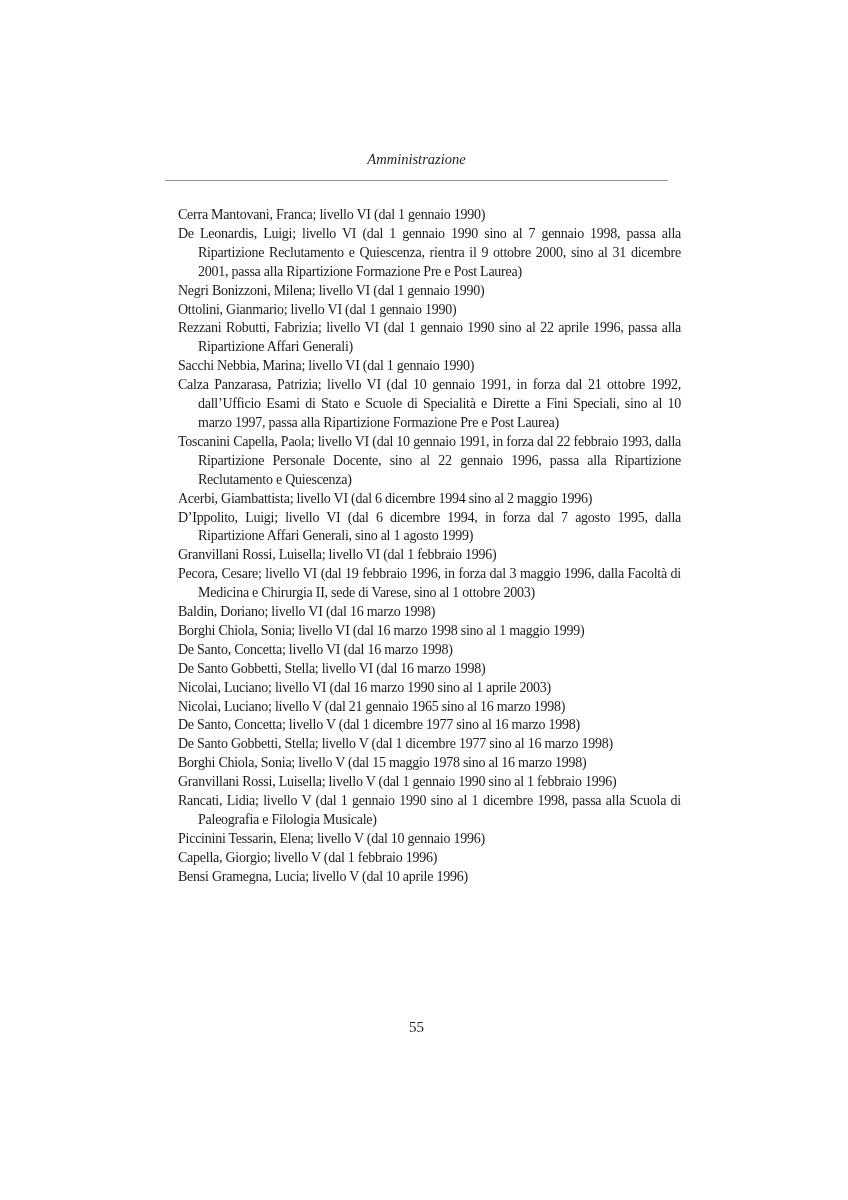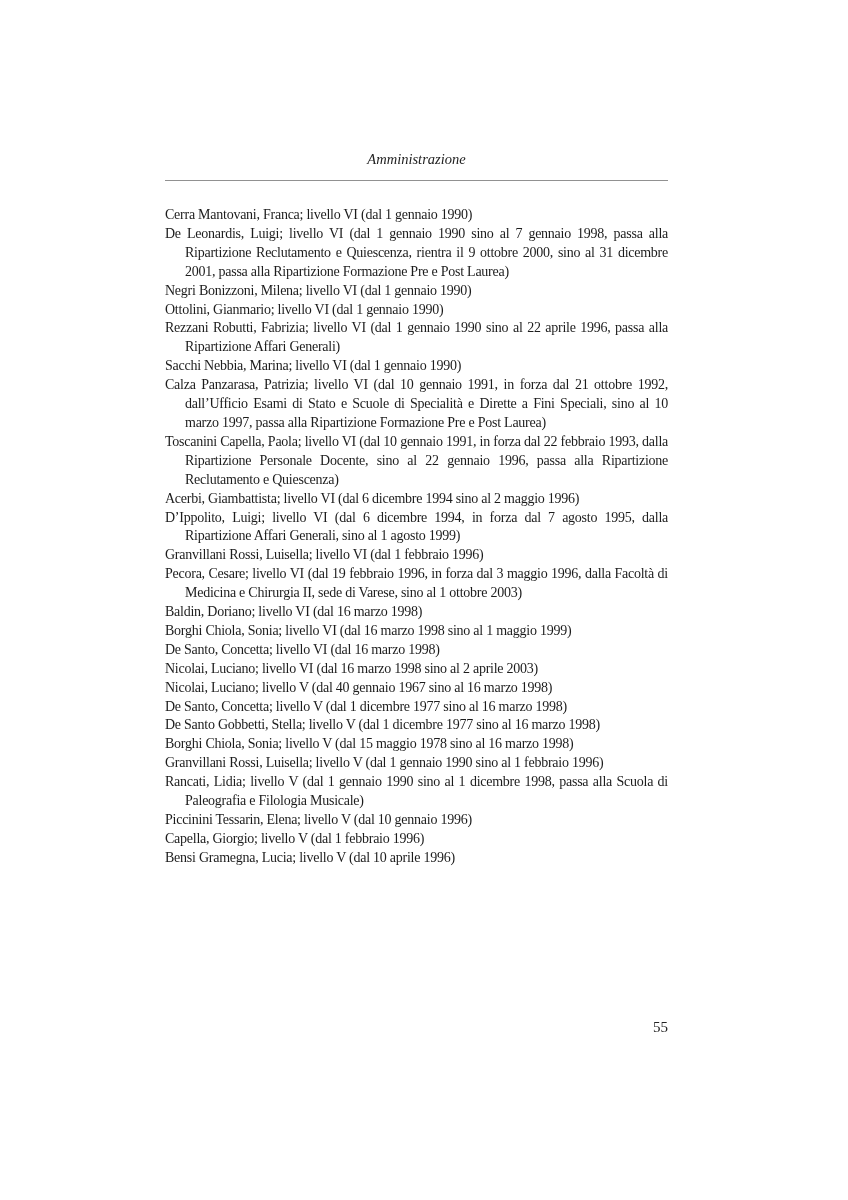--- a/index.html
+++ b/index.html
@@ -31,39 +31,39 @@
     position: absolute;
     top: 180px;
     left: 165px;
     width: 503px;
     height: 1px;
     background: #919191;
   }
   .body-text {
     position: absolute;
     top: 206px;
-    left: 165px;
+    left: 178px;
     width: 503px;
     font-size: 14px;
     line-height: 18.9px;
     letter-spacing: -0.25px;
     text-align: justify;
     font-family: Liberation Serif, serif;
   }
   .entry {
     margin: 0;
     padding-left: 20px;
     text-indent: -20px;
   }
   .page-number {
     position: absolute;
     top: 1019px;
     left: 165px;
     width: 503px;
-    text-align: right;
+    text-align: center;
     font-size: 15px;
     color: #222222;
   }
 </style>
 </head>
 <body>
 
 <div class="page">
 
   <div class="running-head">Amministrazione</div>
@@ -79,22 +79,23 @@
     <p class="entry">Sacchi Nebbia, Marina; livello VI (dal 1 gennaio 1990)</p>
     <p class="entry">Calza Panzarasa, Patrizia; livello VI (dal 10 gennaio 1991, in forza dal 21 ottobre 1992, dall’Ufficio Esami di Stato e Scuole di Specialità e Dirette a Fini Speciali, sino al 10 marzo 1997, passa alla Ripartizione Formazione Pre e Post Laurea)</p>
     <p class="entry">Toscanini Capella, Paola; livello VI (dal 10 gennaio 1991, in forza dal 22 febbraio 1993, dalla Ripartizione Personale Docente, sino al 22 gennaio 1996, passa alla Ripartizione Reclutamento e Quiescenza)</p>
     <p class="entry">Acerbi, Giambattista; livello VI (dal 6 dicembre 1994 sino al 2 maggio 1996)</p>
     <p class="entry">D’Ippolito, Luigi; livello VI (dal 6 dicembre 1994, in forza dal 7 agosto 1995, dalla Ripartizione Affari Generali, sino al 1 agosto 1999)</p>
     <p class="entry">Granvillani Rossi, Luisella; livello VI (dal 1 febbraio 1996)</p>
     <p class="entry">Pecora, Cesare; livello VI (dal 19 febbraio 1996, in forza dal 3 maggio 1996, dalla Facoltà di Medicina e Chirurgia II, sede di Varese, sino al 1 ottobre 2003)</p>
     <p class="entry">Baldin, Doriano; livello VI (dal 16 marzo 1998)</p>
     <p class="entry">Borghi Chiola, Sonia; livello VI (dal 16 marzo 1998 sino al 1 maggio 1999)</p>
     <p class="entry">De Santo, Concetta; livello VI (dal 16 marzo 1998)</p>
-    <p class="entry">Nicolai, Luciano; livello VI (dal 16 marzo 1998 sino al 2 aprile 2003)</p>
-    <p class="entry">Nicolai, Luciano; livello V (dal 40 gennaio 1967 sino al 16 marzo 1998)</p>
+    <p class="entry">De Santo Gobbetti, Stella; livello VI (dal 16 marzo 1998)</p>
+    <p class="entry">Nicolai, Luciano; livello VI (dal 16 marzo 1990 sino al 1 aprile 2003)</p>
+    <p class="entry">Nicolai, Luciano; livello V (dal 21 gennaio 1965 sino al 16 marzo 1998)</p>
     <p class="entry">De Santo, Concetta; livello V (dal 1 dicembre 1977 sino al 16 marzo 1998)</p>
     <p class="entry">De Santo Gobbetti, Stella; livello V (dal 1 dicembre 1977 sino al 16 marzo 1998)</p>
     <p class="entry">Borghi Chiola, Sonia; livello V (dal 15 maggio 1978 sino al 16 marzo 1998)</p>
     <p class="entry">Granvillani Rossi, Luisella; livello V (dal 1 gennaio 1990 sino al 1 febbraio 1996)</p>
     <p class="entry">Rancati, Lidia; livello V (dal 1 gennaio 1990 sino al 1 dicembre 1998, passa alla Scuola di Paleografia e Filologia Musicale)</p>
     <p class="entry">Piccinini Tessarin, Elena; livello V (dal 10 gennaio 1996)</p>
     <p class="entry">Capella, Giorgio; livello V (dal 1 febbraio 1996)</p>
     <p class="entry">Bensi Gramegna, Lucia; livello V (dal 10 aprile 1996)</p>
   </div>
 

